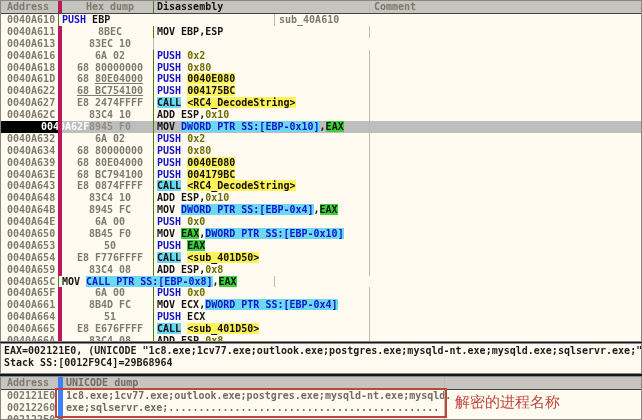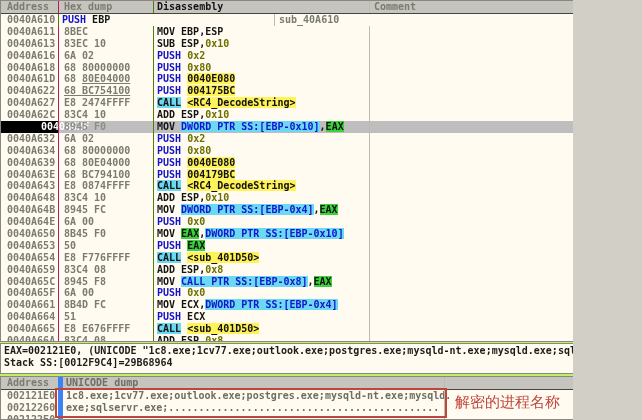--- a/index.html
+++ b/index.html
@@ -1,27 +1,27 @@
 <!DOCTYPE html>
 <html><head>
 <meta charset="utf-8">
 <style>
   html,body{margin:0;padding:0;background:#D2CFC7;}
-  #app{position:relative;width:573px;height:420px;background:#bef264;overflow:hidden;
+  #app{position:relative;width:642px;height:420px;background:#0f172a;overflow:hidden;
        font:bold 10px "DejaVu Sans Mono","Liberation Mono",monospace;cursor:default;}
   .panel{position:absolute;background:#FFFBF0;border:1px solid #8A8780;box-sizing:border-box;overflow:hidden;}
   #disasm-panel{left:0;top:0;width:642px;height:342px;}
   #info-pane{left:0;top:343px;width:642px;height:31px;padding:1px 0 0 3px;}
   #dump-panel{left:0;top:376px;width:642px;height:44px;}
   .hdr{display:flex;height:13px;line-height:12px;background:#C6C4BE;color:#0A0A0A;
        border-bottom:1px solid #45443F;box-sizing:border-box;white-space:pre;}
   .hdr>div{box-sizing:border-box;}
   .row{display:flex;height:11.9px;line-height:11.9px;white-space:pre;}
   .c-addr{width:57px;padding-left:6px;box-sizing:border-box;color:#7B7B70;flex:none;}
-  .c-hex {width:95px;padding-left:5px;box-sizing:border-box;color:#7B7B70;border-left:1px solid #be185d;flex:none;}
+  .c-hex {width:95px;padding-left:5px;box-sizing:border-box;color:#7B7B70;border-left:4px solid #be185d;flex:none;text-align:center;}
   .c-ins {width:216px;padding-left:3px;box-sizing:border-box;color:#141414;border-left:1px solid #4d7c0f;flex:none;}
   .c-cmt {flex:1;padding-left:4px;box-sizing:border-box;color:#7B7B70;border-left:1px solid #BDBAB2;}
   .sel{background:#BEBEBE;}
   .sel .c-addr{background:#000;color:#FFF;padding-left:40px;}
   .sel .c-hex{color:#8E8E86;}
   .t-b{color:#1414CC;}
   .t-i{color:#6F6F00;}
   .t-y{background:#FFF35A;color:#111;}
   .t-c{background:#6CD9F2;color:#111;}
   .t-m{background:#6CD9F2;color:#1414CC;}
@@ -44,41 +44,41 @@
   <div class="panel" id="disasm-panel">
     <div class="hdr">
       <div class="c-addr">Address</div>
       <div class="c-hex">Hex dump</div>
       <div class="c-ins">Disassembly</div>
       <div class="c-cmt">Comment</div>
     </div>
     <div id="disasm-body">
         <div class="row"><div class="c-addr">0040A610</div><div class="c-ins"><span class="t-b">PUSH</span><span> EBP</span></div><div class="c-cmt">sub_40A610</div></div>
         <div class="row"><div class="c-addr">0040A611</div><div class="c-hex"><span>8BEC</span></div><div class="c-ins"><span>MOV EBP,ESP</span></div><div class="c-cmt"></div></div>
-        <div class="row"><div class="c-addr">0040A613</div><div class="c-hex"><span>83EC 10</span></div><div class="c-ins"><span>SUB ESP,</span><span class="t-i">0x10</span></div><div class="c-cmt"></div></div>
+        <div class="row"><div class="c-addr">0040A613</div><div class="c-hex"><span>83EC 10</span></div><div class="c-cmt"></div></div>
         <div class="row"><div class="c-addr">0040A616</div><div class="c-hex"><span>6A 02</span></div><div class="c-ins"><span class="t-b">PUSH</span><span> </span><span class="t-i">0x2</span></div><div class="c-cmt"></div></div>
         <div class="row"><div class="c-addr">0040A618</div><div class="c-hex"><span>68 80000000</span></div><div class="c-ins"><span class="t-b">PUSH</span><span> </span><span class="t-i">0x80</span></div><div class="c-cmt"></div></div>
         <div class="row"><div class="c-addr">0040A61D</div><div class="c-hex"><span>68 </span><span class="u">80E04000</span></div><div class="c-ins"><span class="t-b">PUSH</span><span> </span><span class="t-y">0040E080</span></div><div class="c-cmt"></div></div>
         <div class="row"><div class="c-addr">0040A622</div><div class="c-hex"><span class="u">68 BC754100</span></div><div class="c-ins"><span class="t-b">PUSH</span><span> </span><span class="t-y">004175BC</span></div><div class="c-cmt"></div></div>
         <div class="row"><div class="c-addr">0040A627</div><div class="c-hex"><span>E8 2474FFFF</span></div><div class="c-ins"><span class="t-c">CALL</span><span> </span><span class="t-y">&lt;RC4_DecodeString&gt;</span></div><div class="c-cmt"></div></div>
         <div class="row"><div class="c-addr">0040A62C</div><div class="c-hex"><span>83C4 10</span></div><div class="c-ins"><span>ADD ESP,</span><span class="t-i">0x10</span></div><div class="c-cmt"></div></div>
         <div class="row sel"><div class="c-addr">0040A62F</div><div class="c-hex"><span>8945 F0</span></div><div class="c-ins"><span>MOV </span><span class="t-m">DWORD PTR SS:[EBP-0x10]</span><span>,</span><span class="t-g">EAX</span></div><div class="c-cmt"></div></div>
         <div class="row"><div class="c-addr">0040A632</div><div class="c-hex"><span>6A 02</span></div><div class="c-ins"><span class="t-b">PUSH</span><span> </span><span class="t-i">0x2</span></div><div class="c-cmt"></div></div>
         <div class="row"><div class="c-addr">0040A634</div><div class="c-hex"><span>68 80000000</span></div><div class="c-ins"><span class="t-b">PUSH</span><span> </span><span class="t-i">0x80</span></div><div class="c-cmt"></div></div>
         <div class="row"><div class="c-addr">0040A639</div><div class="c-hex"><span>68 80E04000</span></div><div class="c-ins"><span class="t-b">PUSH</span><span> </span><span class="t-y">0040E080</span></div><div class="c-cmt"></div></div>
         <div class="row"><div class="c-addr">0040A63E</div><div class="c-hex"><span>68 BC794100</span></div><div class="c-ins"><span class="t-b">PUSH</span><span> </span><span class="t-y">004179BC</span></div><div class="c-cmt"></div></div>
         <div class="row"><div class="c-addr">0040A643</div><div class="c-hex"><span>E8 0874FFFF</span></div><div class="c-ins"><span class="t-c">CALL</span><span> </span><span class="t-y">&lt;RC4_DecodeString&gt;</span></div><div class="c-cmt"></div></div>
         <div class="row"><div class="c-addr">0040A648</div><div class="c-hex"><span>83C4 10</span></div><div class="c-ins"><span>ADD ESP,</span><span class="t-i">0x10</span></div><div class="c-cmt"></div></div>
         <div class="row"><div class="c-addr">0040A64B</div><div class="c-hex"><span>8945 FC</span></div><div class="c-ins"><span>MOV </span><span class="t-m">DWORD PTR SS:[EBP-0x4]</span><span>,</span><span class="t-g">EAX</span></div><div class="c-cmt"></div></div>
         <div class="row"><div class="c-addr">0040A64E</div><div class="c-hex"><span>6A 00</span></div><div class="c-ins"><span class="t-b">PUSH</span><span> </span><span class="t-i">0x0</span></div><div class="c-cmt"></div></div>
         <div class="row"><div class="c-addr">0040A650</div><div class="c-hex"><span>8B45 F0</span></div><div class="c-ins"><span>MOV </span><span class="t-g">EAX</span><span>,</span><span class="t-m">DWORD PTR SS:[EBP-0x10]</span></div><div class="c-cmt"></div></div>
         <div class="row"><div class="c-addr">0040A653</div><div class="c-hex"><span>50</span></div><div class="c-ins"><span class="t-b">PUSH</span><span> </span><span class="t-g">EAX</span></div><div class="c-cmt"></div></div>
         <div class="row"><div class="c-addr">0040A654</div><div class="c-hex"><span>E8 F776FFFF</span></div><div class="c-ins"><span class="t-c">CALL</span><span> </span><span class="t-y">&lt;sub_401D50&gt;</span></div><div class="c-cmt"></div></div>
         <div class="row"><div class="c-addr">0040A659</div><div class="c-hex"><span>83C4 08</span></div><div class="c-ins"><span>ADD ESP,</span><span class="t-i">0x8</span></div><div class="c-cmt"></div></div>
-        <div class="row"><div class="c-addr">0040A65C</div><div class="c-hex"><span>8945 F8</span></div><div class="c-ins"><span>MOV </span><span class="t-m">CALL PTR SS:[EBP-0x8]</span><span>,</span><span class="t-g">EAX</span></div><div class="c-cmt"></div></div>
+        <div class="row"><div class="c-addr">0040A65C</div><div class="c-ins"><span>MOV </span><span class="t-m">CALL PTR SS:[EBP-0x8]</span><span>,</span><span class="t-g">EAX</span></div><div class="c-cmt"></div></div>
         <div class="row"><div class="c-addr">0040A65F</div><div class="c-hex"><span>6A 00</span></div><div class="c-ins"><span class="t-b">PUSH</span><span> </span><span class="t-i">0x0</span></div><div class="c-cmt"></div></div>
         <div class="row"><div class="c-addr">0040A661</div><div class="c-hex"><span>8B4D FC</span></div><div class="c-ins"><span>MOV ECX,</span><span class="t-m">DWORD PTR SS:[EBP-0x4]</span></div><div class="c-cmt"></div></div>
         <div class="row"><div class="c-addr">0040A664</div><div class="c-hex"><span>51</span></div><div class="c-ins"><span class="t-b">PUSH</span><span> ECX</span></div><div class="c-cmt"></div></div>
         <div class="row"><div class="c-addr">0040A665</div><div class="c-hex"><span>E8 E676FFFF</span></div><div class="c-ins"><span class="t-c">CALL</span><span> </span><span class="t-y">&lt;sub_401D50&gt;</span></div><div class="c-cmt"></div></div>
         <div class="row"><div class="c-addr">0040A66A</div><div class="c-hex"><span>83C4 08</span></div><div class="c-ins"><span>ADD ESP,</span><span class="t-i">0x8</span></div><div class="c-cmt"></div></div>
       </div>
   </div>
 
   <div class="panel" id="info-pane">
     <div class="iline">EAX=002121E0, (UNICODE "1c8.exe;1cv77.exe;outlook.exe;postgres.exe;mysqld-nt.exe;mysqld.exe;sqlservr.exe;")</div>

